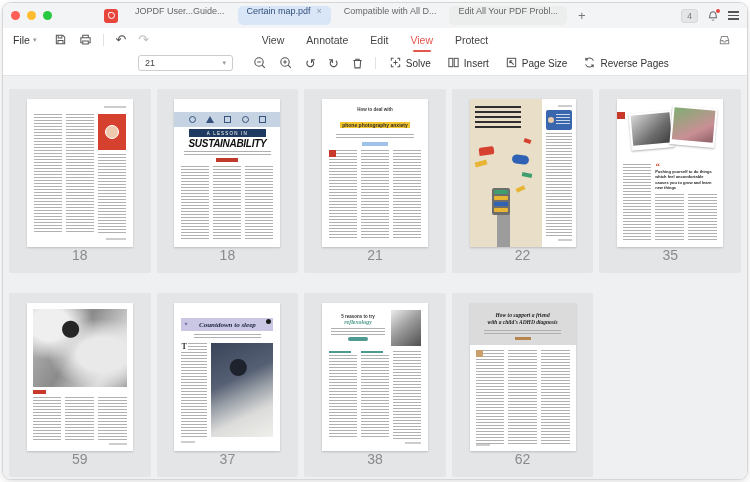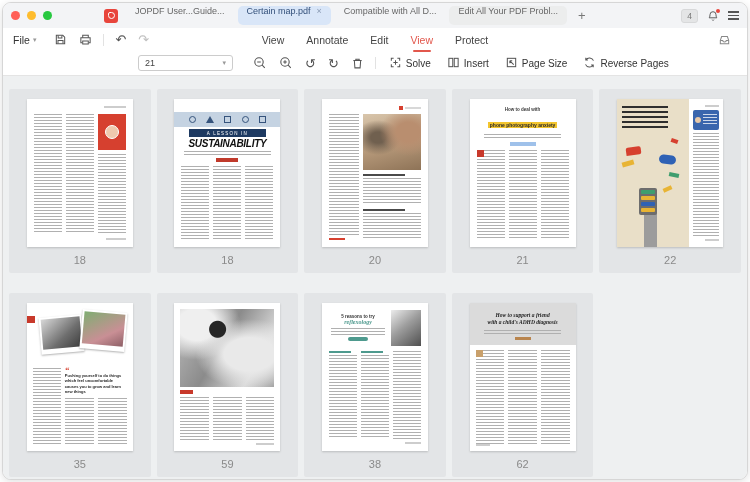--- a/index.html
+++ b/index.html
@@ -41,21 +41,21 @@
   
   .toolbar{height:25px;background:#fff;border-bottom:1px solid #e4e4e4;display:flex;align-items:center;padding-left:135px;flex:0 0 auto;}
   .page-select{width:95px;height:16px;border:1px solid #ccc;border-radius:3px;display:flex;align-items:center;font-size:9px;color:#444;padding:0 6px;justify-content:space-between;margin-right:14px;}
   .tool-btn{display:flex;align-items:center;gap:4px;font-size:10px;color:#333;background:none;border:none;font-family:inherit;margin:0 8px;padding:0;}
   .glyph{font-size:13px;color:#555;line-height:1;}
 
   
   .content{flex:1;background:#eef0f1;padding:13px 6px 0;overflow:hidden;}
   .grid{display:grid;grid-template-columns:repeat(5,1fr);column-gap:6px;row-gap:20px;}
   .cell{background:#e3e5e7;border-radius:2px;height:184px;display:flex;flex-direction:column;align-items:center;padding-top:10px;}
-  .pnum{font-size:11px;color:#8a8a8a;margin-top:7px;}
+  .pnum{font-size:14px;color:#8a8a8a;}
   .thumb{width:106px;height:148px;background:#fff;box-shadow:0 1px 2px rgba(0,0,0,.18);position:relative;overflow:hidden;}
   .tl{background:repeating-linear-gradient(to bottom,#b0b0b0 0 1px,transparent 1px 3px);}
   .cols{display:flex;gap:4px;}
   .col{flex:1;}
 
   
   .p18{padding:7px;display:flex;flex-direction:column;}
   .p18 .head{height:2px;width:22px;margin-left:auto;background:#cdcdcd;margin-bottom:6px;}
   .p18 .body{display:flex;gap:4px;flex:1;}
   .p18 .c3{display:flex;flex-direction:column;gap:4px;}
@@ -378,46 +378,20 @@
           <div class="tag"></div>
           <div class="cols">
             <div class="tl col"></div>
             <div class="tl col"></div>
             <div class="tl col"></div>
           </div>
         </div>
         <div class="pnum">18</div>
       </div>
 
-      <div class="cell">
-        <div class="thumb p20">
-          <div class="logo">
-              <span class="sq"></span>
-              <span class="ln"></span>
-            </div>
-          <div class="body">
-            <div class="left">
-              <div class="tl"></div>
-              <div class="red"></div>
-            </div>
-            <div class="right">
-              <div class="photo"></div>
-              <div class="sec">
-                  <div class="h"></div>
-                  <div class="tl"></div>
-                </div>
-              <div class="sec">
-                  <div class="h"></div>
-                  <div class="tl"></div>
-                </div>
-            </div>
-          </div>
-        </div>
-        <div class="pnum">20</div>
-      </div>
 
       <div class="cell">
         <div class="thumb p21">
           <div class="t1">How to deal with</div>
           <div class="t2w"><span class="t2">phone photography anxiety</span></div>
           <div class="sub tl"></div>
           <div class="bluetag"></div>
           <div class="cols">
             <div class="dc"></div>
             <div class="tl col"></div>
@@ -492,20 +466,39 @@
           <div class="cols">
             <div class="tl col"></div>
             <div class="tl col"></div>
             <div class="tl col"></div>
           </div>
           <div class="foot"></div>
         </div>
         <div class="pnum">59</div>
       </div>
 
+      <div class="cell">
+        <div class="thumb p37">
+          <div class="band">
+            <span class="star">✦</span>
+            <span class="bt">Countdown to sleep</span>
+          </div>
+          <div class="moon"></div>
+          <div class="sub tl"></div>
+          <div class="body">
+            <div class="lcol">
+              <span class="dc">T</span>
+              <div class="tl" style="height:100%"></div>
+            </div>
+            <div class="photo"></div>
+          </div>
+          <div class="foot"></div>
+        </div>
+        <div class="pnum">37</div>
+      </div>
 
       <div class="cell">
         <div class="thumb p38">
           <div class="head">
             <div class="ht">
               <div class="h1">5 reasons to try</div>
               <div class="h2">reflexology</div>
               <div class="hsub tl"></div>
               <div class="pill"></div>
             </div>

